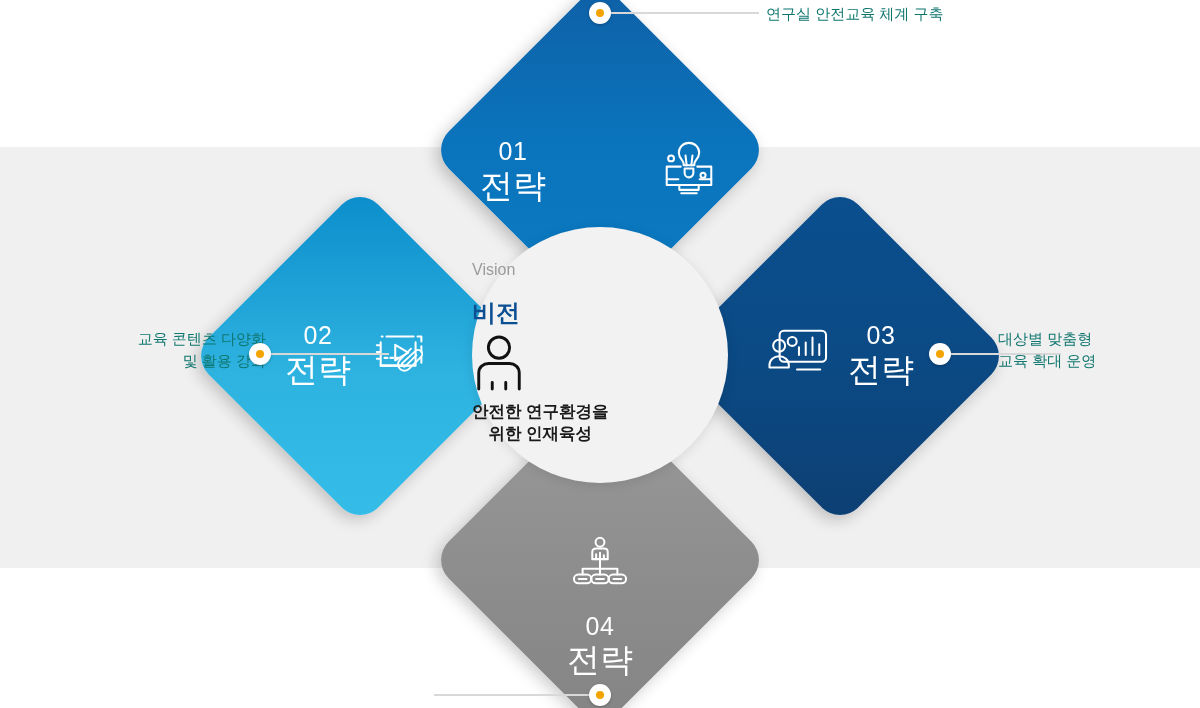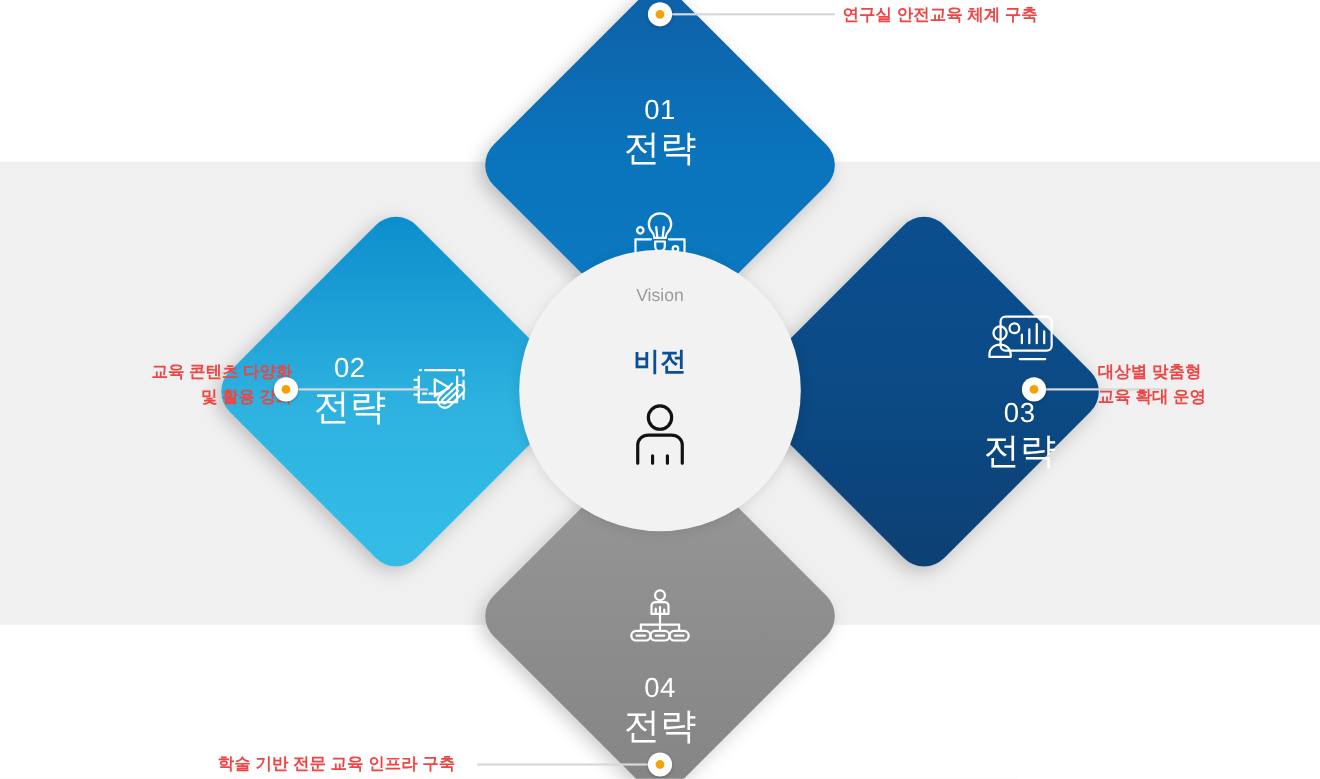--- a/index.html
+++ b/index.html
@@ -58,34 +58,34 @@
   #dm3{z-index:4;}
   #dm2{z-index:5;text-align:center;}
   #dm4{z-index:3;}
 
   
   .num{font-size:25px;font-weight:400;line-height:1.05;letter-spacing:.5px;}
   .strat{font-size:33px;font-weight:500;line-height:1.25;}
   .numblock{display:flex;flex-direction:column;align-items:center;}
 
   
-  #dm1 .dm-content{flex-direction:column;justify-content:center;padding-top:22px;gap:36px;}
+  #dm1 .dm-content{flex-direction:row;justify-content:space-between;padding-top:22px;gap:36px;}
   #dm4 .dm-content{flex-direction:column;justify-content:flex-end;padding-bottom:24px;gap:18px;}
   #dm2 .dm-content{flex-direction:row;justify-content:center;gap:18px;}
-  #dm3 .dm-content{flex-direction:column;justify-content:center;gap:18px;align-items:flex-end;}
+  #dm3 .dm-content{flex-direction:row;justify-content:center;gap:18px;}
 
   .ic{display:block;}
 
   
   #center{
     position:absolute;left:472px;top:227px;width:256px;height:256px;
     border-radius:50%;background:#f2f2f2;z-index:9;
     box-shadow:0 2px 12px rgba(0,0,0,.10);
-    display:flex;flex-direction:column;align-items:center;
-    padding-top:34px;box-sizing:border-box;gap:16px;
+    display:flex;flex-direction:column;align-items:flex-start;
+    padding-top:34px;box-sizing:border-box;
   }
   #vision-en{color:#9b9b9b;font-size:16px;line-height:1.1;}
   #vision-ko{color:#0d4f93;font-size:24px;font-weight:700;margin-top:20px;line-height:1.2;}
   #vision-person{margin-top:8px;}
   #vision-desc{
     color:#1a1a1a;font-size:16.5px;font-weight:700;text-align:center;
     line-height:1.32;margin-top:4px;
   }
 
   
@@ -108,21 +108,21 @@
   
   #line-right{left:951px;top:353px;width:110px;height:2px;}
   #dot-right{left:929px;top:343px;}
   #cap-right{position:absolute;left:998px;top:328px;width:190px;text-align:left;z-index:11;}
   
   #line-bottom{left:434px;top:694px;width:155px;height:2px;}
   #dot-bottom{left:589px;top:684px;}
   #cap-bottom{position:absolute;left:198px;top:684px;z-index:11;}
 
   .cap{
-    color:#ef4444;font-size:15px;font-weight:700;line-height:1.45;white-space:nowrap;
+    color:#0f766e;font-size:15px;font-weight:400;line-height:1.45;white-space:nowrap;
   }
 </style>
 </head>
 <body>
 
 <div id="band"></div>
 
 <div id="stage">
 
   <div class="dm-wrap" id="dm1">
@@ -216,20 +216,24 @@
   <div id="center">
     <span id="vision-en">Vision</span>
     <span id="vision-ko">비전</span>
     <span id="vision-person">
       <svg width="54" height="58" viewBox="0 0 56 60" fill="none" stroke="#111111" stroke-width="3" stroke-linecap="round" stroke-linejoin="round">
         <circle cx="28" cy="13" r="11"></circle>
         <path d="M7 56V39c0-5.6 4.6-9.5 10.2-9.5h21.6C44.4 29.5 49 33.4 49 39v17"></path>
         <path d="M21 49v7M35 49v7"></path>
       </svg>
     </span>
+    <span id="vision-desc">
+      <span>안전한 연구환경을</span><br>
+      <span>위한 인재육성</span>
+    </span>
   </div>
 
   <div class="conn-line" id="line-top"></div>
   <div class="dot" id="dot-top"></div>
   <div id="cap-top">
     <span class="cap">연구실 안전교육 체계 구축</span>
   </div>
 
   <div class="conn-line" id="line-left"></div>
   <div class="dot" id="dot-left"></div>
@@ -240,17 +244,14 @@
 
   <div class="conn-line" id="line-right"></div>
   <div class="dot" id="dot-right"></div>
   <div id="cap-right">
     <span class="cap">대상별 맞춤형</span>
     <span class="cap l2">교육 확대 운영</span>
   </div>
 
   <div class="conn-line" id="line-bottom"></div>
   <div class="dot" id="dot-bottom"></div>
-  <div id="cap-bottom">
-    <span class="cap">학술 기반 전문 교육 인프라 구축</span>
-  </div>
 
 </div>
 
 </body></html>

